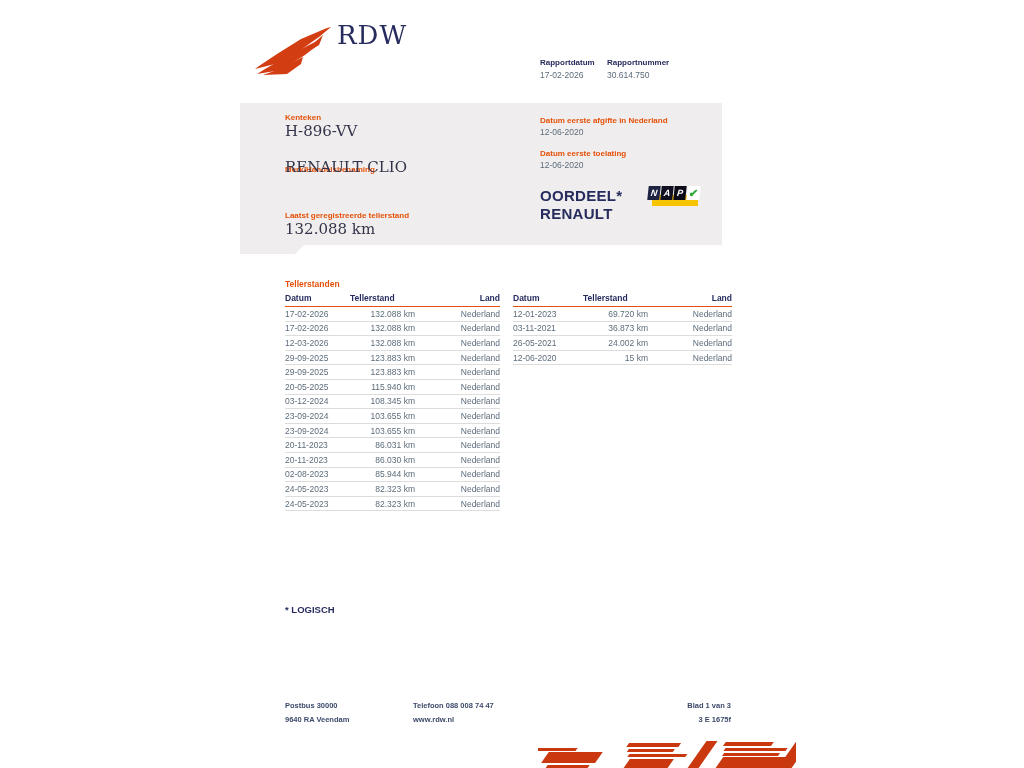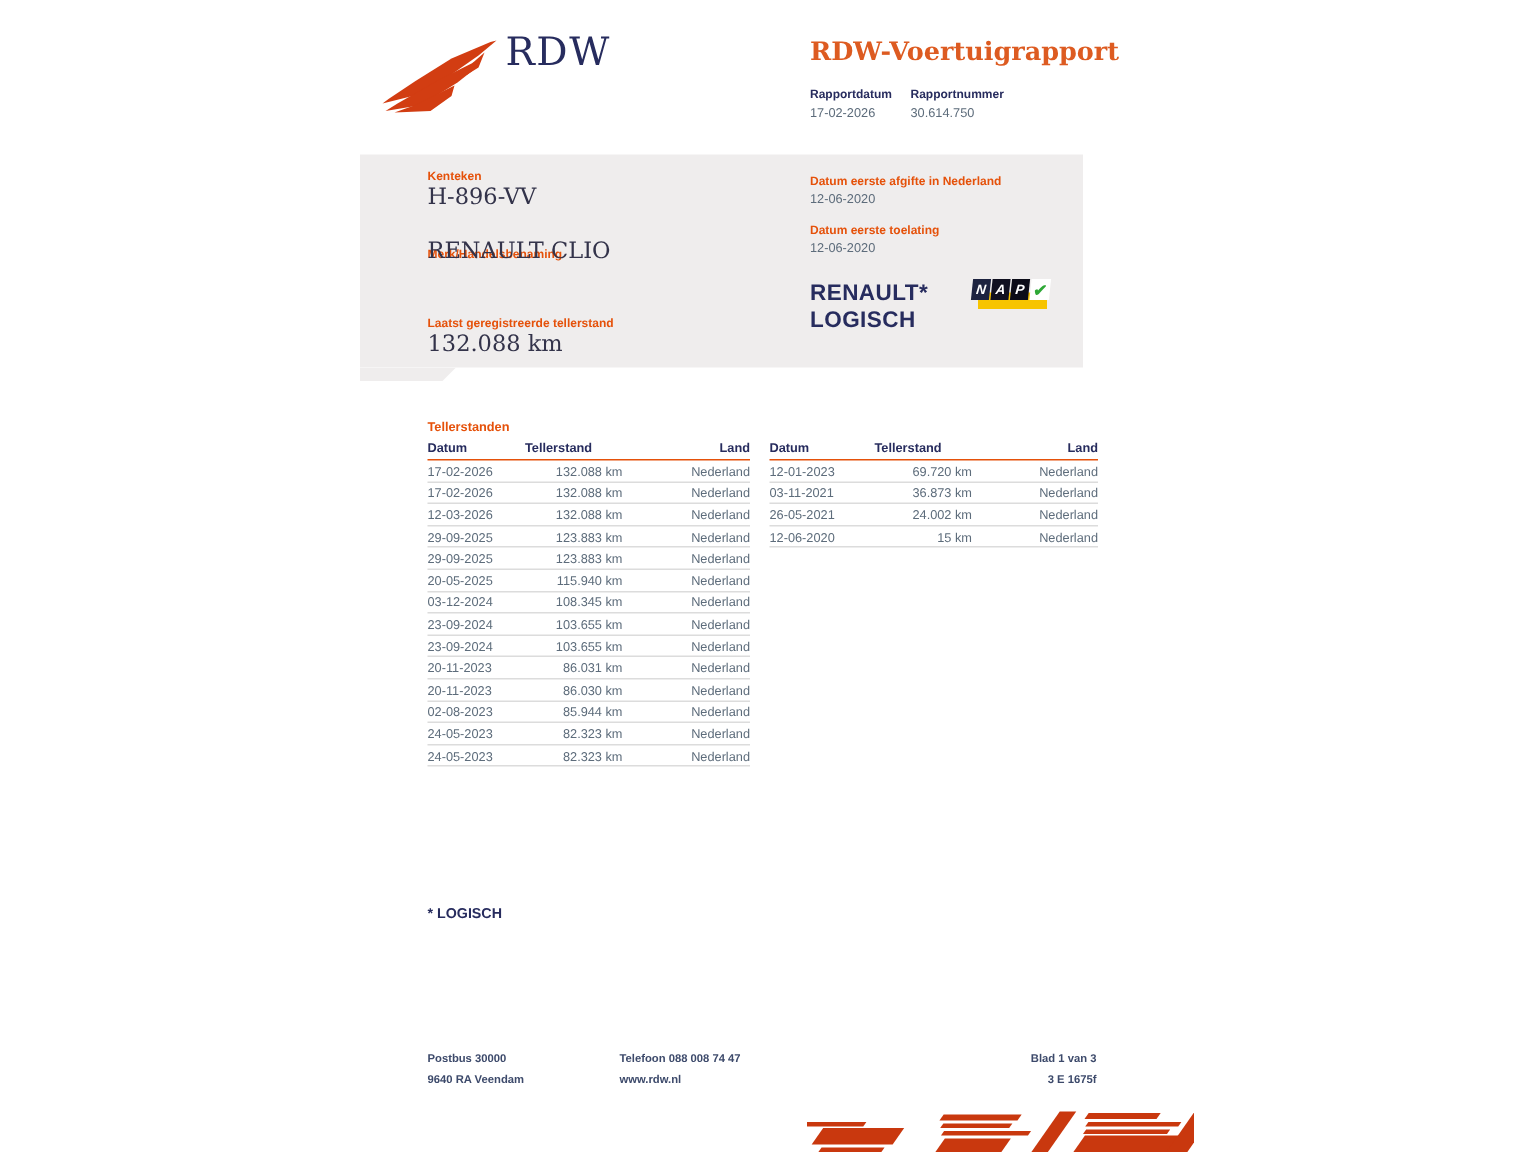--- a/index.html
+++ b/index.html
@@ -96,21 +96,20 @@
       <g fill="#d23d12">
         <polygon points="78,1 74,2 48,13 24,28 6,40 2,43 22,38 46,25 66,11"></polygon>
         <polygon points="68,13 40,27 12,43 4,48 28,44 52,29 66,18"></polygon>
         <polygon points="50,31 24,44 10,49 34,48 48,38"></polygon>
         <polygon points="62,16 70,9 66,19 58,24"></polygon>
       </g>
     </svg>
   </div>
   <div class="abs logo-word">RDW</div>
 
-  <div class="abs doc-title">RDW-Voertuigrapport</div>
   <div class="abs meta-label meta-date-label">Rapportdatum</div>
   <div class="abs meta-value meta-date-value">17-02-2026</div>
   <div class="abs meta-label meta-num-label">Rapportnummer</div>
   <div class="abs meta-value meta-num-value">30.614.750</div>
 
   <div class="abs panel"></div>
   <div class="abs panel-tab"></div>
 
   <div class="abs fld-label kenteken-label">Kenteken</div>
   <div class="abs fld-value-lg kenteken-value">H-896-VV</div>
@@ -118,22 +117,22 @@
   <div class="abs fld-value-lg merk-value">RENAULT CLIO</div>
   <div class="abs fld-label teller-label">Laatst geregistreerde tellerstand</div>
   <div class="abs fld-value-lg teller-value">132.088 km</div>
 
   <div class="abs fld-label afgifte-label">Datum eerste afgifte in Nederland</div>
   <div class="abs fld-value-sm afgifte-value">12-06-2020</div>
   <div class="abs fld-label toelating-label">Datum eerste toelating</div>
   <div class="abs fld-value-sm toelating-value">12-06-2020</div>
 
   <div class="abs oordeel">
-    <div>RENAULT*</div>
-    <div>LOGISCH</div>
+    <div>OORDEEL*</div>
+    <div>RENAULT</div>
   </div>
 
   <div class="abs nap">
     <div class="nap-yellow"></div>
     <div class="nap-sq nap-n">N</div>
     <div class="nap-sq nap-a">A</div>
     <div class="nap-sq nap-p">P</div>
     <div class="nap-check">✔</div>
   </div>
 

